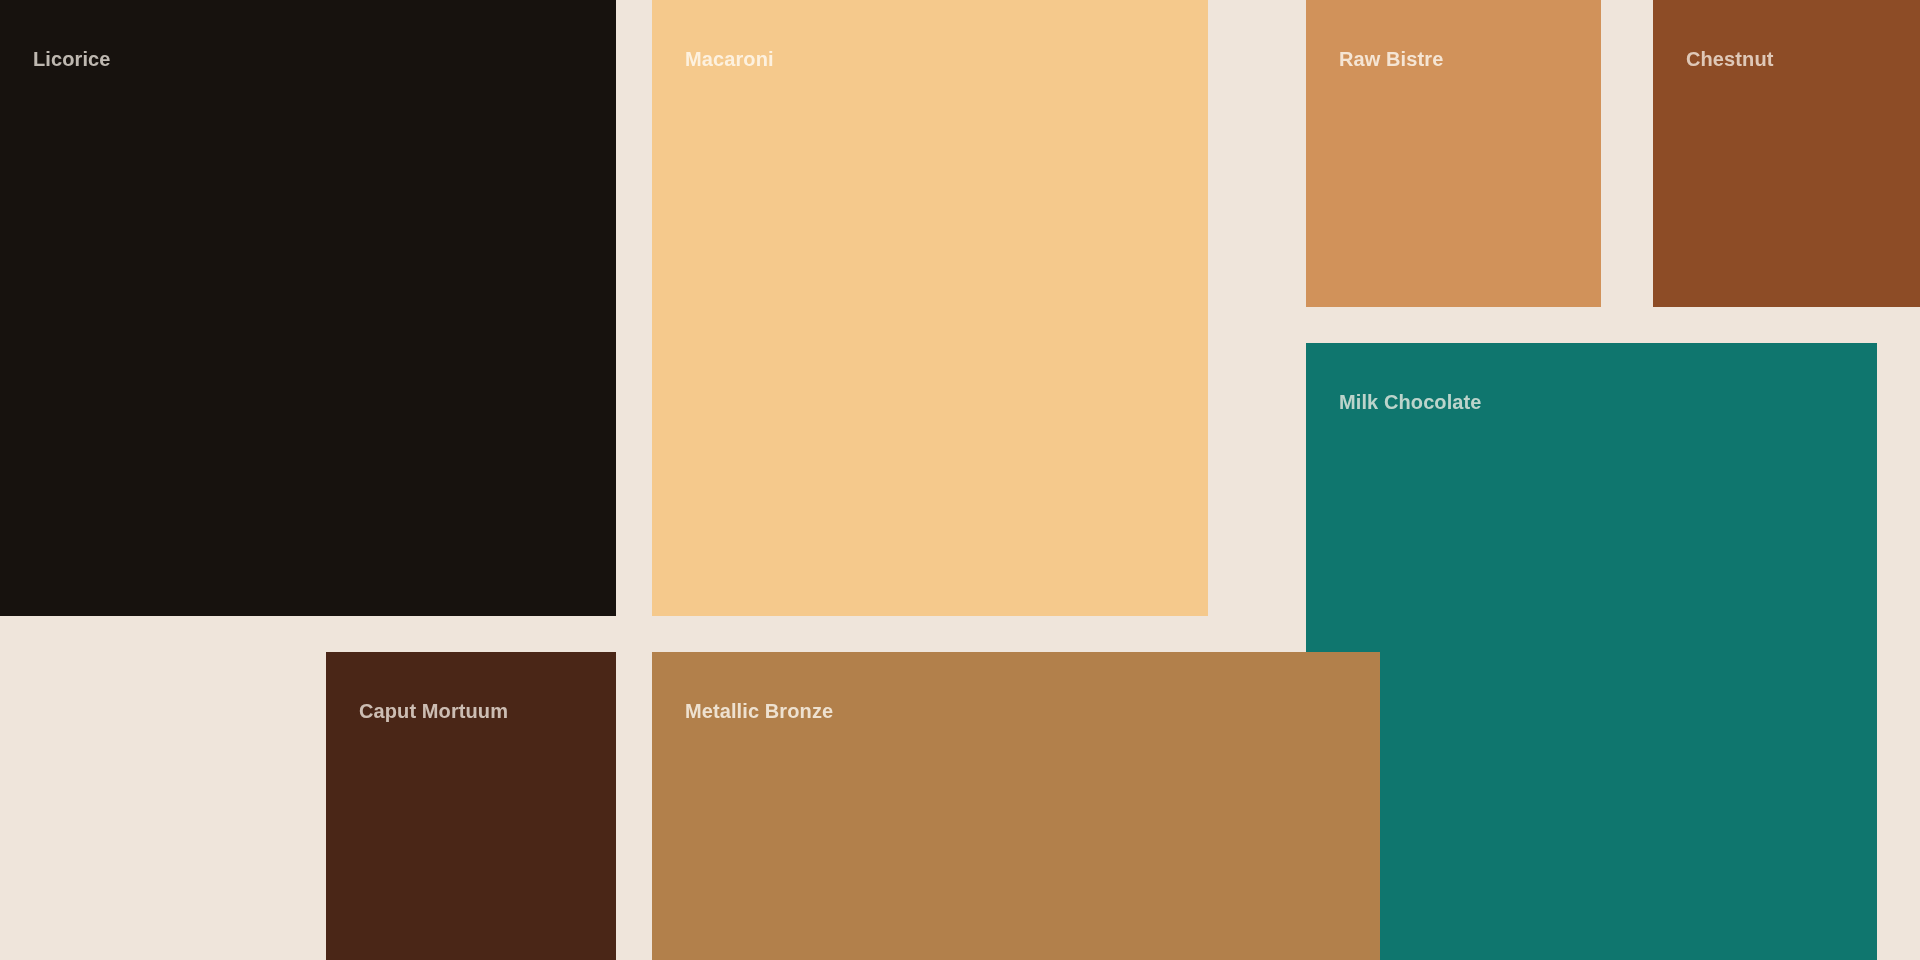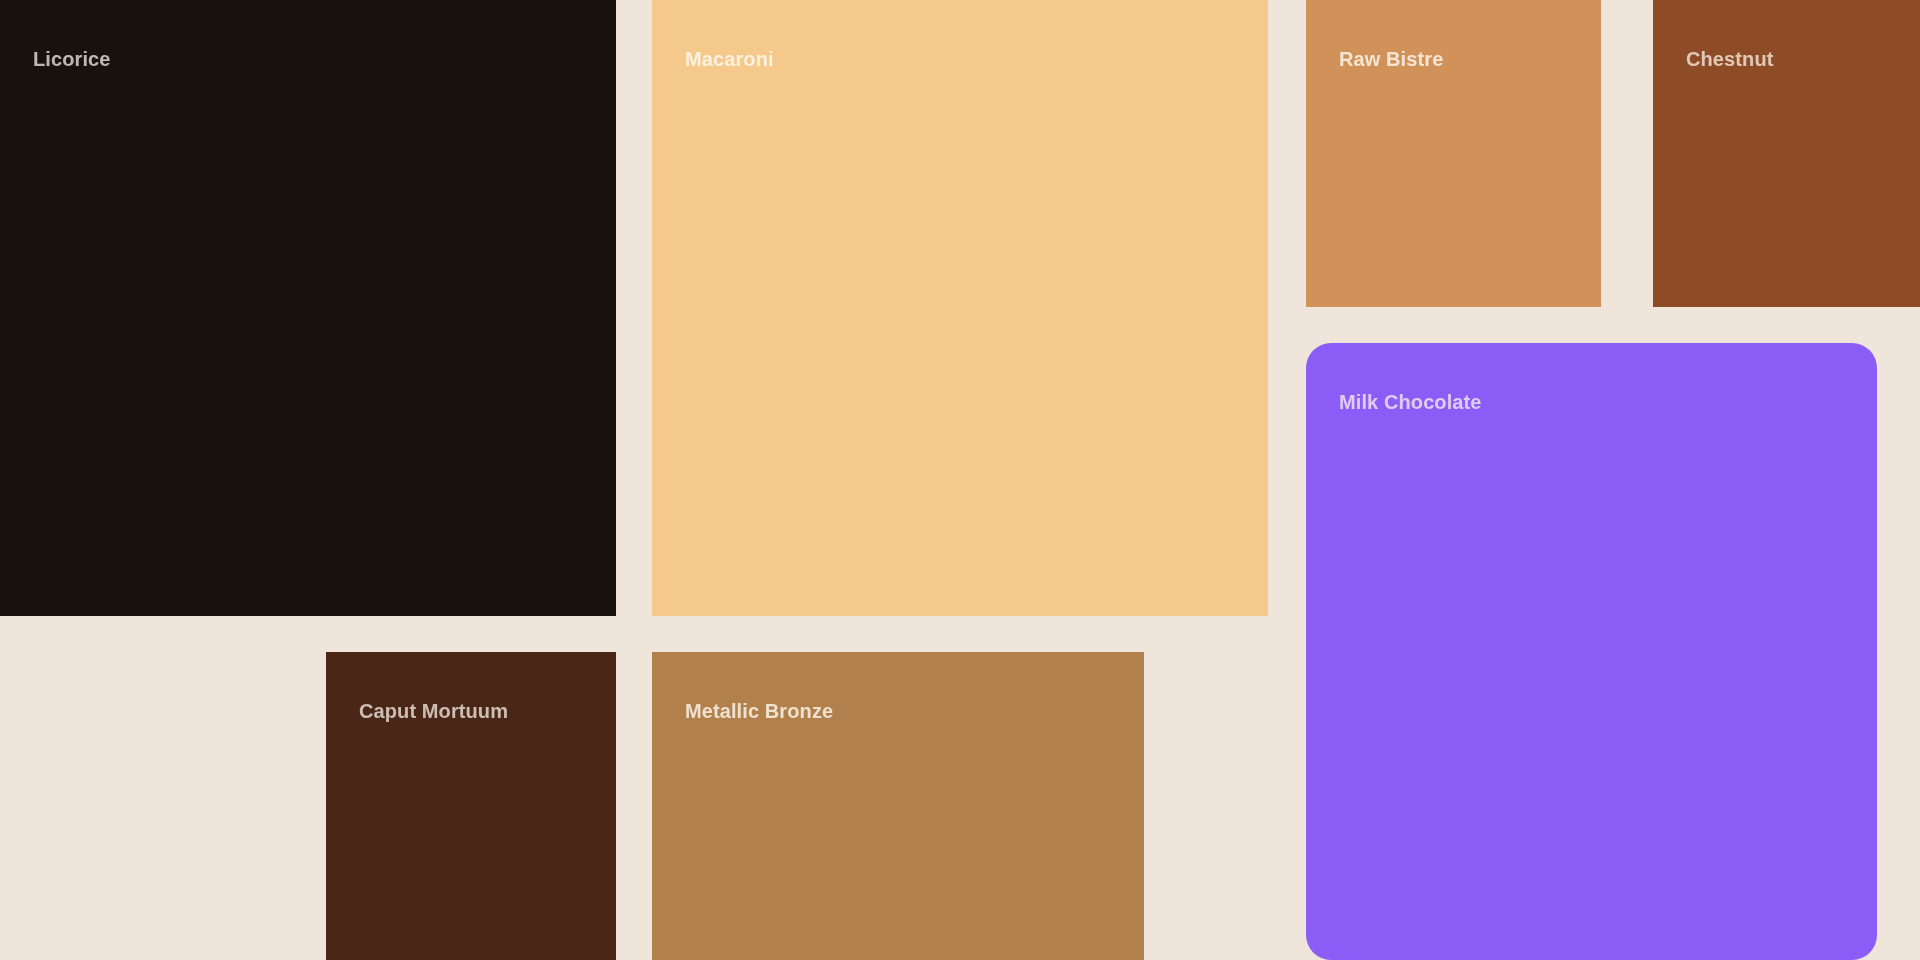--- a/index.html
+++ b/index.html
@@ -49,31 +49,31 @@
     color: rgba(255, 252, 246, 0.78);
   }
 </style>
 </head>
 <body>
 
 <div id="palette-canvas" style="background: rgb(239, 229, 219); width: 1920px; height: 960px;">
     <div class="swatch" style="left: 0px; top: 0px; width: 616px; height: 616px; background: rgb(23, 18, 14);">
       <div class="swatch-label">Licorice</div>
     </div>
-    <div class="swatch is-light" style="left: 652px; top: 0px; width: 616px; height: 616px; background: rgb(245, 201, 140);">
+    <div class="swatch is-light" style="left: 652px; top: 0px; width: 556px; height: 616px; background: rgb(245, 201, 140);">
       <div class="swatch-label">Macaroni</div>
     </div>
     <div class="swatch is-light" style="left: 1306px; top: 0px; width: 295px; height: 307px; background: rgb(209, 146, 90);">
       <div class="swatch-label">Raw Bistre</div>
     </div>
     <div class="swatch" style="left: 1630px; top: 0px; width: 290px; height: 307px; background: rgb(141, 76, 38); margin-left: 23px;">
       <div class="swatch-label">Chestnut</div>
     </div>
-    <div class="swatch" style="left: 1306px; top: 343px; width: 571px; height: 617px; background: #8b5cf6; border-radius: 25px;">
+    <div class="swatch" style="left: 1306px; top: 343px; width: 571px; height: 617px; background: #0f766e;">
       <div class="swatch-label">Milk Chocolate</div>
     </div>
     <div class="swatch" style="left: 326px; top: 652px; width: 290px; height: 308px; background: rgb(74, 38, 23);">
       <div class="swatch-label">Caput Mortuum</div>
     </div>
-    <div class="swatch is-light" style="left: 652px; top: 652px; width: 492px; height: 308px; background: rgb(178, 128, 75);">
+    <div class="swatch is-light" style="left: 652px; top: 652px; width: 728px; height: 308px; background: rgb(178, 128, 75);">
       <div class="swatch-label">Metallic Bronze</div>
     </div>
   </div>
 
 </body></html>

